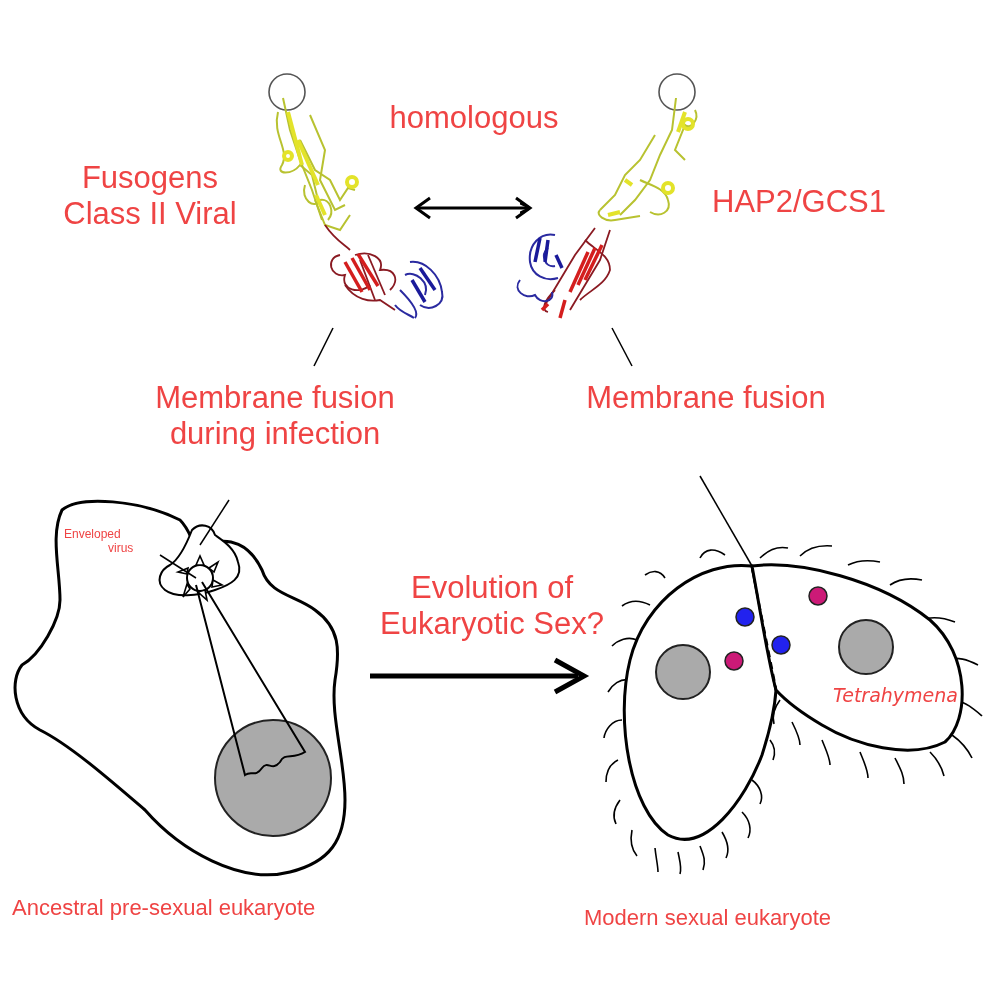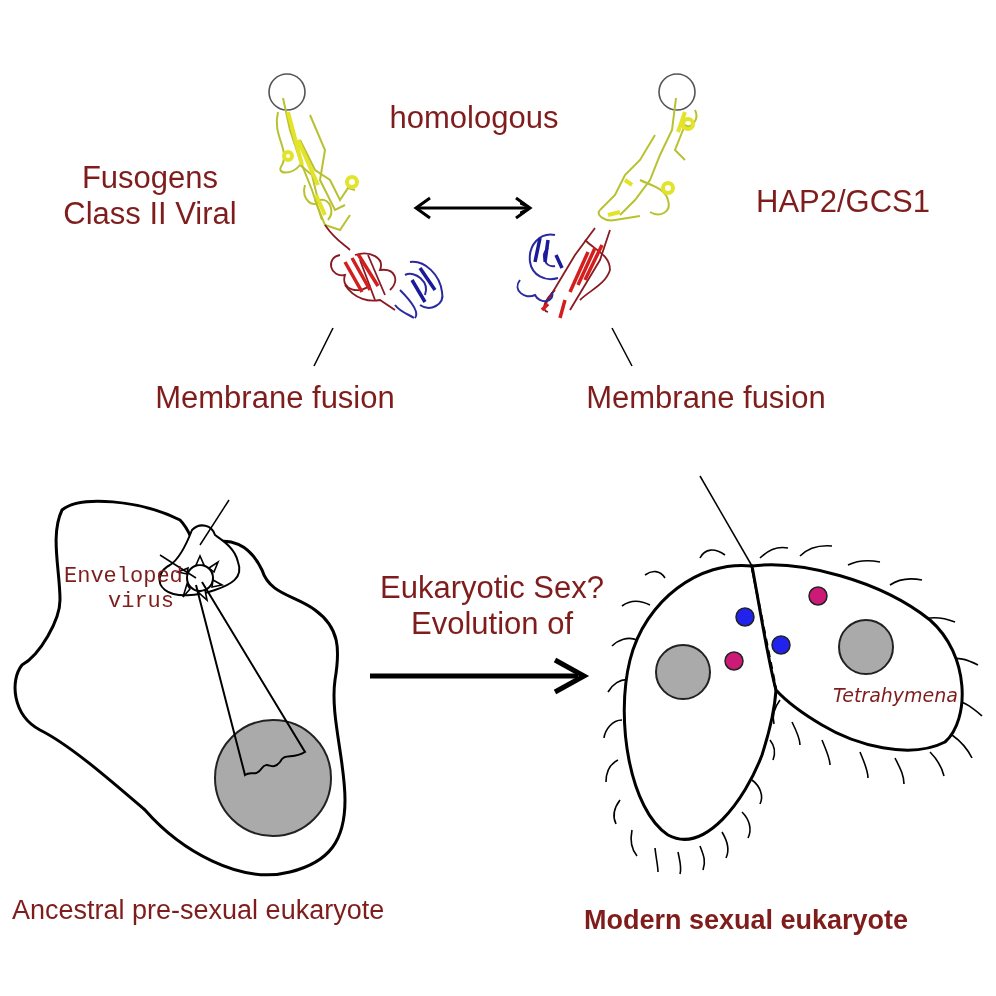--- a/index.html
+++ b/index.html
@@ -1,21 +1,21 @@
 <!DOCTYPE html>
 <html><head>
 <meta charset="utf-8">
 <style>
   html, body { margin: 0; padding: 0; background: #ffffff; }
   body { width: 996px; height: 996px; position: relative; overflow: hidden; font-family: "Liberation Sans", sans-serif; }
-  .lbl { position: absolute; color: #7f1d1d; font-family: "Liberation Sans", sans-serif; text-align: center; line-height: 1.16; white-space: nowrap; }
+  .lbl { position: absolute; color: #ef4444; font-family: "Liberation Sans", sans-serif; text-align: center; line-height: 1.16; white-space: nowrap; }
   .big { font-size: 31px; }
-  .mid { font-size: 27px; }
+  .mid { font-size: 22px; }
   .small { font-size: 23px; }
-  .tiny { font-size: 22px; font-family: Liberation Mono, monospace; margin-top: 36px; }
+  .tiny { font-size: 12px; font-family: Liberation Sans, sans-serif; }
   svg.scene { position: absolute; left: 0; top: 0; }
 </style>
 </head>
 <body>
 
 <svg class="scene" width="996" height="996" viewBox="0 0 996 996">
   <defs>
     <marker id="ah" markerWidth="10" markerHeight="10" refX="8" refY="5" orient="auto" markerUnits="userSpaceOnUse">
       <path d="M0,0 L10,5 L0,10" fill="none" stroke="#000" stroke-width="2.5"></path>
     </marker>
@@ -184,40 +184,41 @@
 
 <div class="lbl big" style="left:40px; top:160px; width:220px;">
   <div>Fusogens</div>
   <div>Class II Viral</div>
 </div>
 
 <div class="lbl big" style="left:368px; top:100px; width:212px;">
   <div>homologous</div>
 </div>
 
-<div class="lbl big" style="left:712px; top:184px; width:210px; text-align:left;margin-left:44px;">HAP2/GCS1</div>
+<div class="lbl big" style="left:712px; top:184px; width:210px; text-align:left;">HAP2/GCS1</div>
 
 <div class="lbl big" style="left:130px; top:380px; width:290px;">
   <div>Membrane fusion</div>
+  <div>during infection</div>
 </div>
 
 <div class="lbl big" style="left:556px; top:380px; width:300px;">
   <div>Membrane fusion</div>
 </div>
 
 <div class="lbl tiny" style="left:64px; top:528px; width:120px; line-height:1.15;">
   <div style="text-align:left;">Enveloped</div>
   <div style="padding-left:44px; text-align:left;">virus</div>
 </div>
 
 <div class="lbl small" style="left:68px; top:612px; width:160px; text-align:left;">
 </div>
 
 <div class="lbl big" style="left:372px; top:570px; width:240px;">
+  <div>Evolution of</div>
   <div>Eukaryotic Sex?</div>
-  <div>Evolution of</div>
 </div>
 
 <div class="lbl" style="left:808px; top:684px; width:150px; font-size:19px; font-style:italic; font-family:'DejaVu Sans', sans-serif; text-align:right;">Tetrahymena</div>
 
 <div class="lbl mid" style="left:12px; top:895px; width:520px; text-align:left;">Ancestral pre-sexual eukaryote</div>
 
-<div class="lbl mid" style="left:584px; top:905px; width:400px; text-align:left;font-weight:bold;">Modern sexual eukaryote</div>
+<div class="lbl mid" style="left:584px; top:905px; width:400px; text-align:left;">Modern sexual eukaryote</div>
 
 </body></html>

